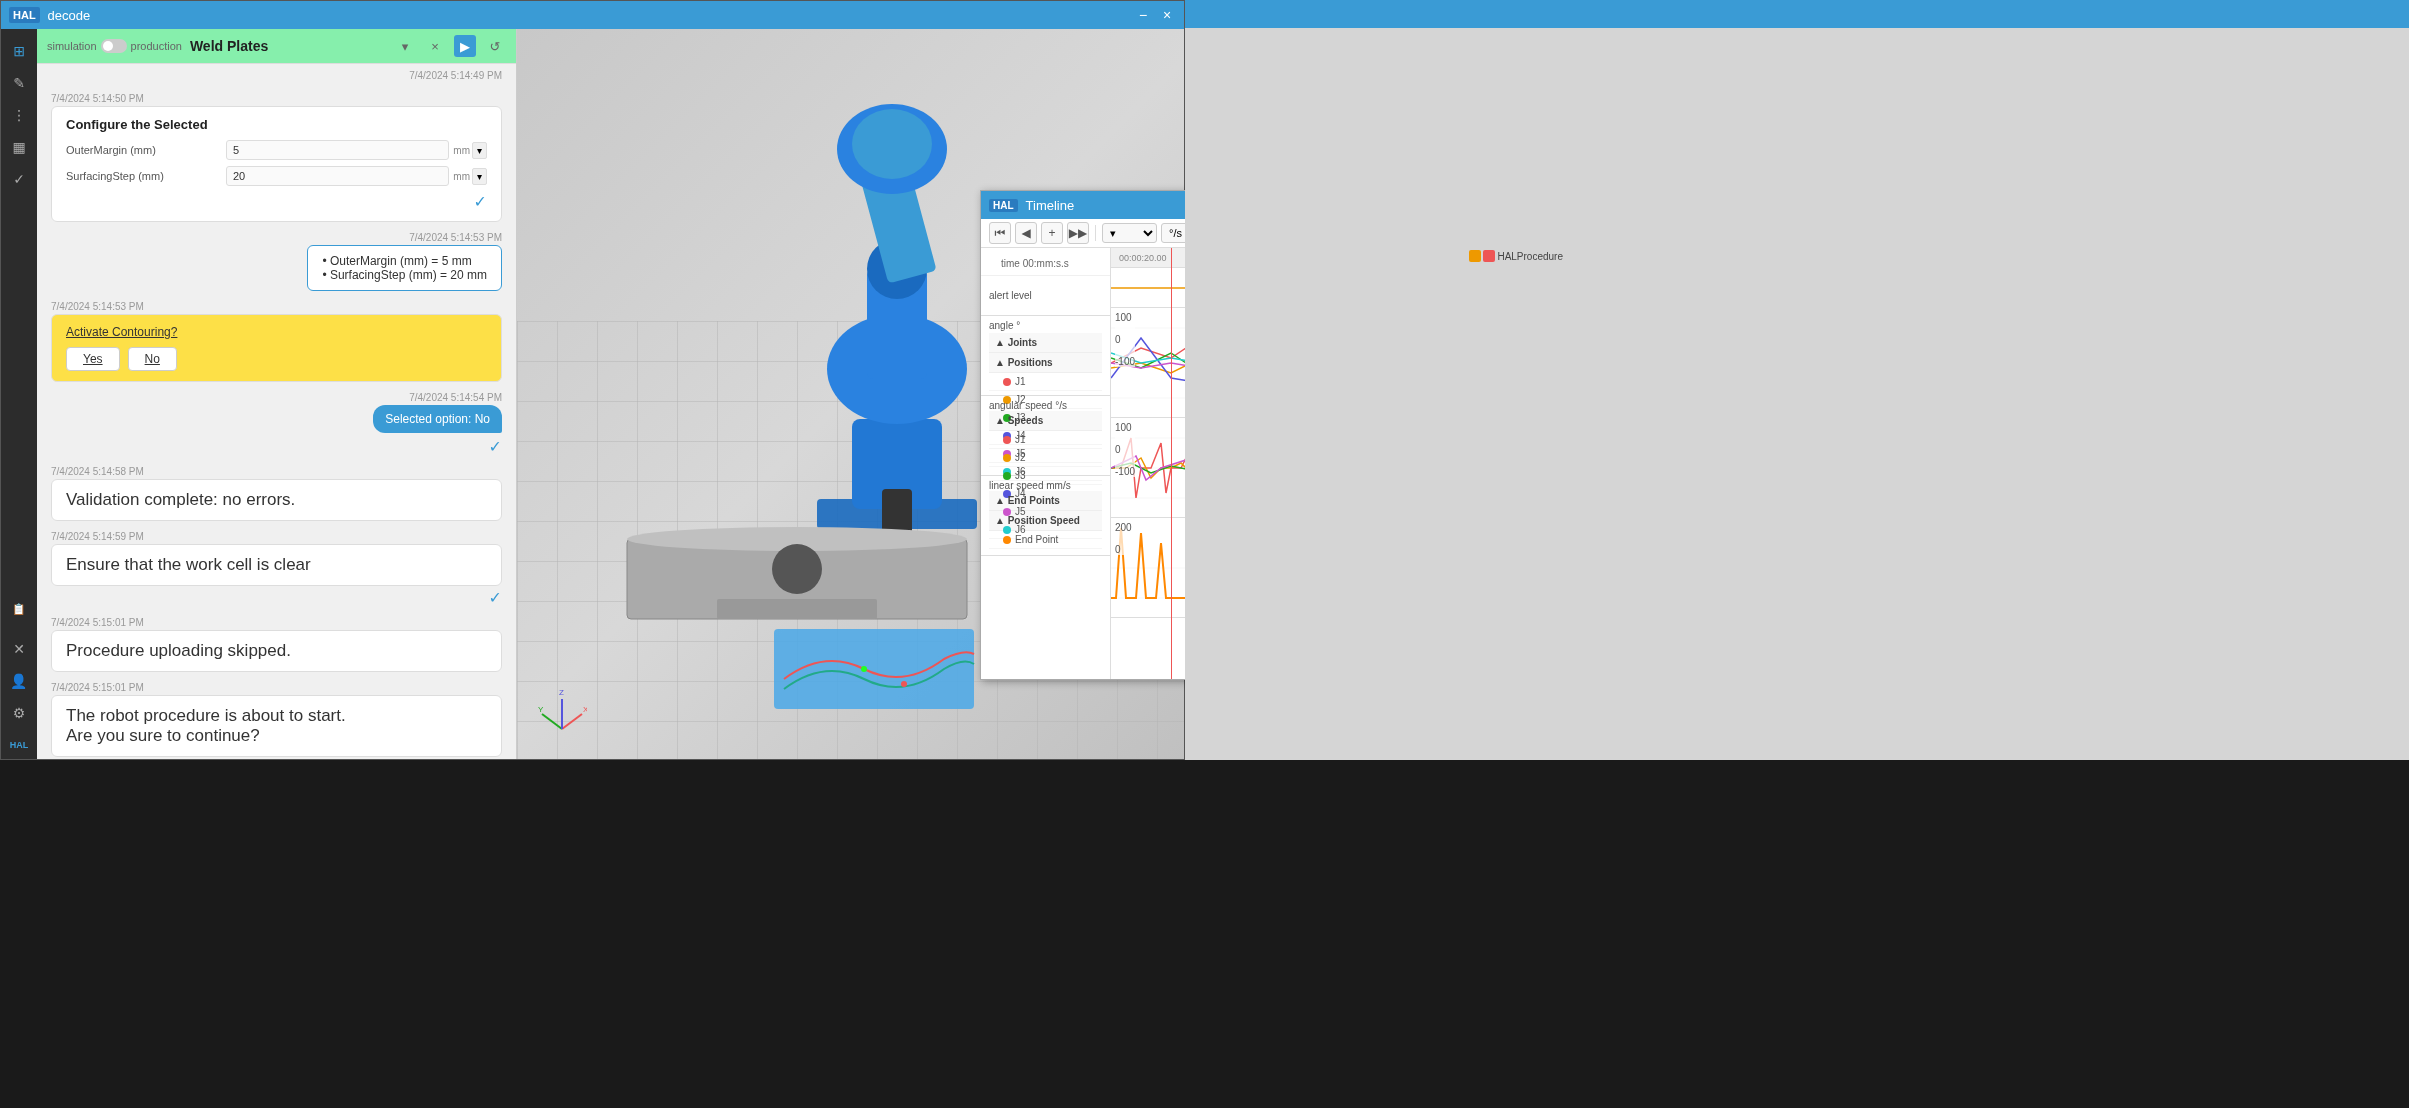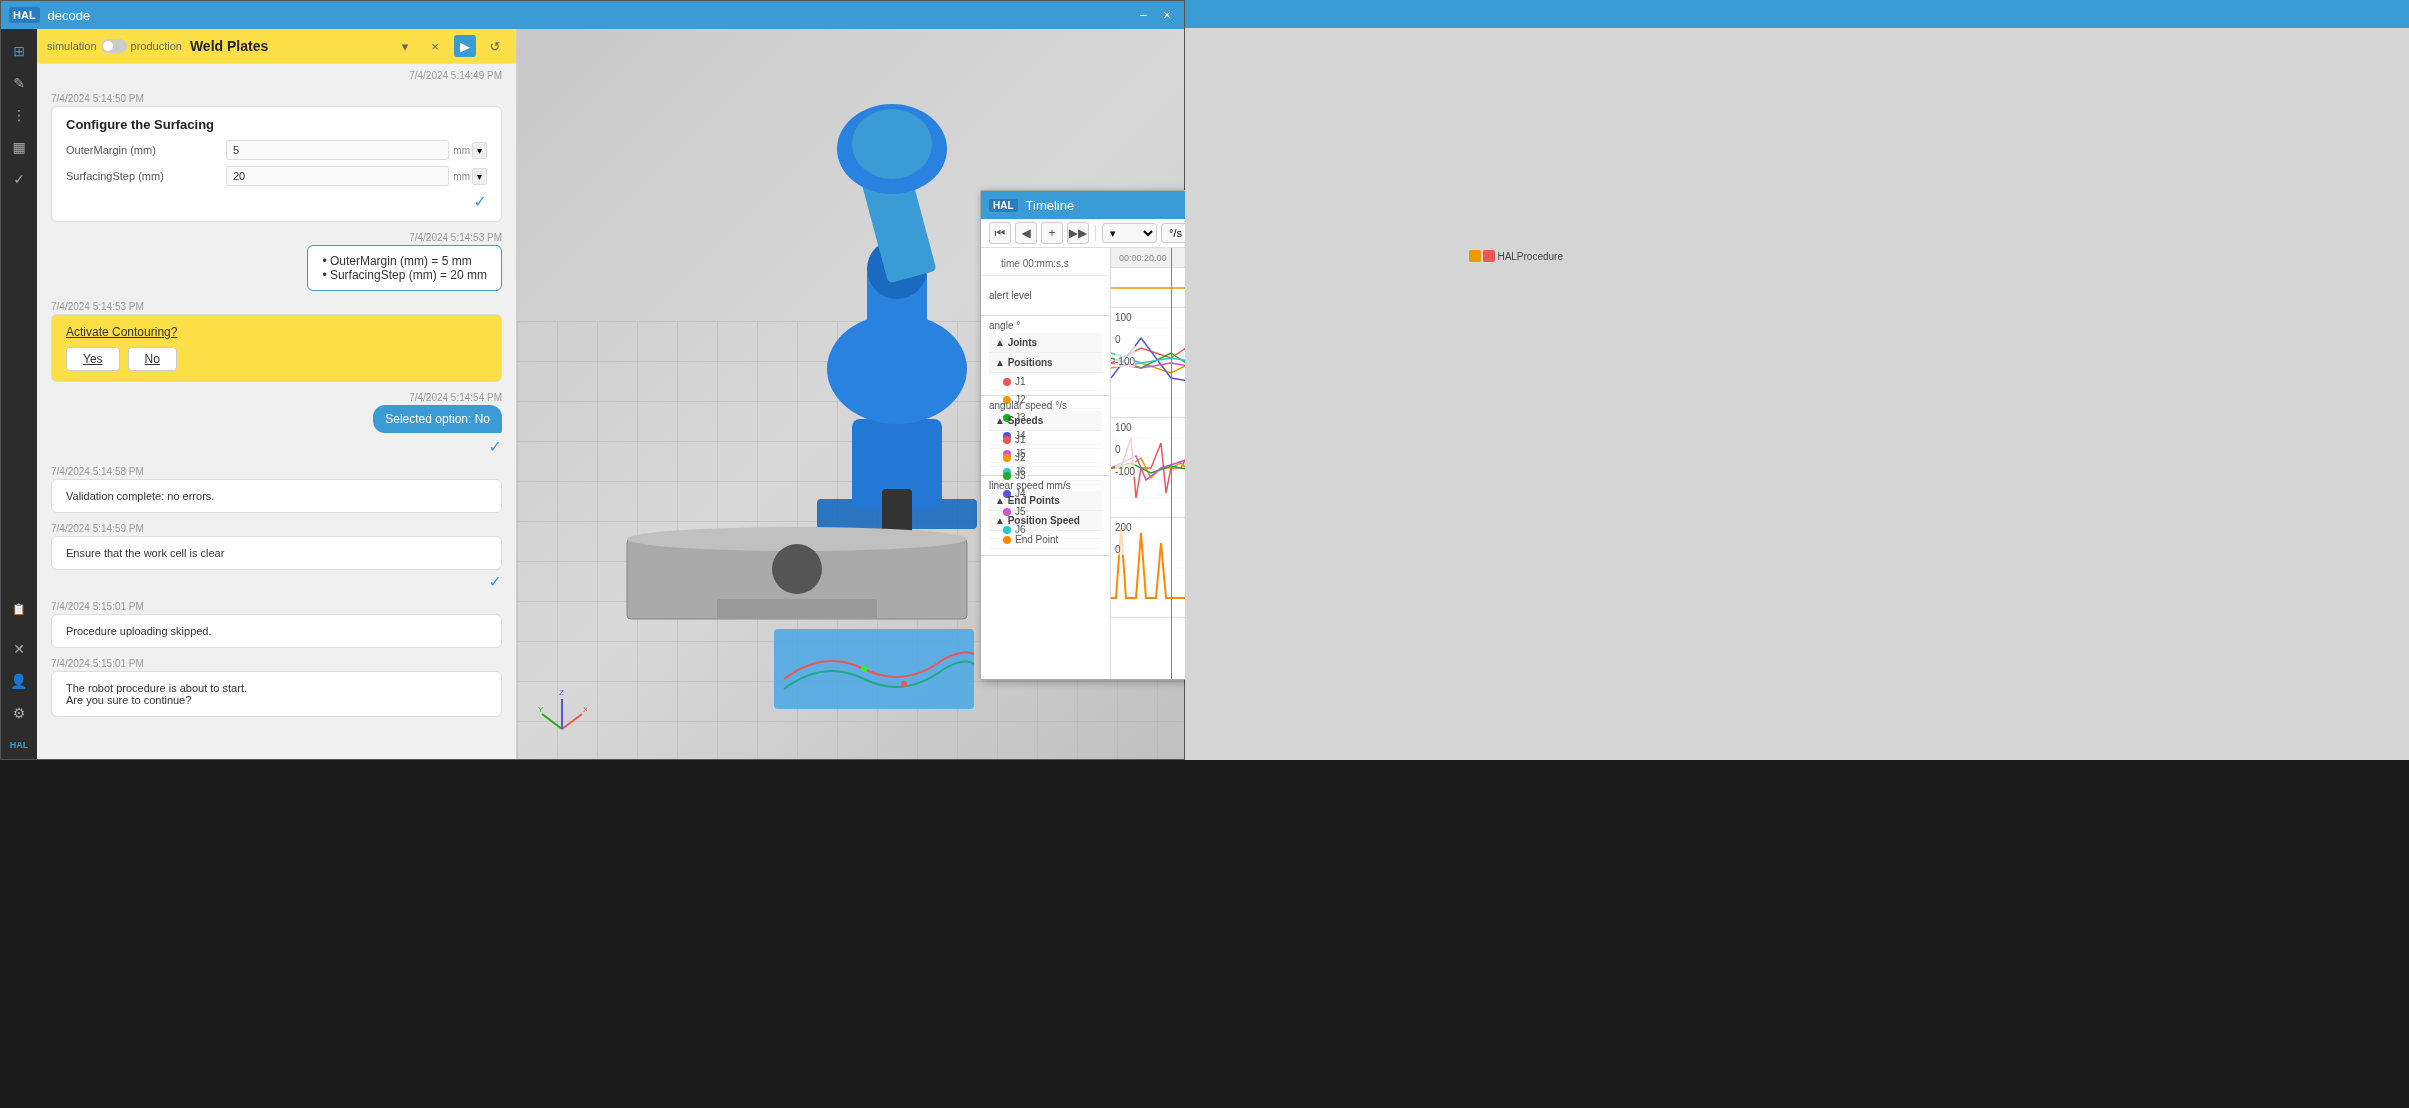--- a/index.html
+++ b/index.html
@@ -95,21 +95,21 @@
     .chat-panel {
       width: 480px;
       background: #f0f0f0;
       border-right: 1px solid #ccc;
       display: flex;
       flex-direction: column;
       overflow: hidden;
     }
 
     .chat-header {
-      background: #fde047;
+      background: #86efac;
       border-bottom: 1px solid #ddd;
       padding: 6px 10px;
       display: flex;
       align-items: center;
       gap: 8px;
     }
     .sim-prod-toggle {
       display: flex;
       align-items: center;
       gap: 4px;
@@ -267,21 +267,21 @@
       cursor: pointer;
       font-size: 12px;
       color: #333;
     }
 
     .simple-card {
       background: white;
       border: 1px solid #ddd;
       border-radius: 6px;
       padding: 10px 14px;
-      font-size: 11px;
+      font-size: 17px;
       color: #333;
     }
 
     
     .viewport-3d {
       flex: 1;
       background: linear-gradient(135deg, #c8c8c8 0%, #d8d8d8 50%, #c0c0c0 100%);
       position: relative;
       overflow: hidden;
     }
@@ -542,21 +542,21 @@
 
       <div class="chat-messages">
 
         <div>
           <div class="msg-timestamp">7/4/2024 5:14:49 PM</div>
         </div>
 
         <div>
           <div class="msg-timestamp left">7/4/2024 5:14:50 PM</div>
           <div class="msg-card">
-            <div class="msg-card-title">Configure the Surfacing</div>
+            <div class="msg-card-title">Configure the Selected</div>
             <div class="form-row">
               <span class="form-label">OuterMargin (mm)</span>
               <input class="form-input" value="5" style="">
               <span class="form-unit">mm</span>
               <button class="form-select-btn">▾</button>
             </div>
             <div class="form-row">
               <span class="form-label">SurfacingStep (mm)</span>
               <input class="form-input" value="20" style="">
               <span class="form-unit">mm</span>

